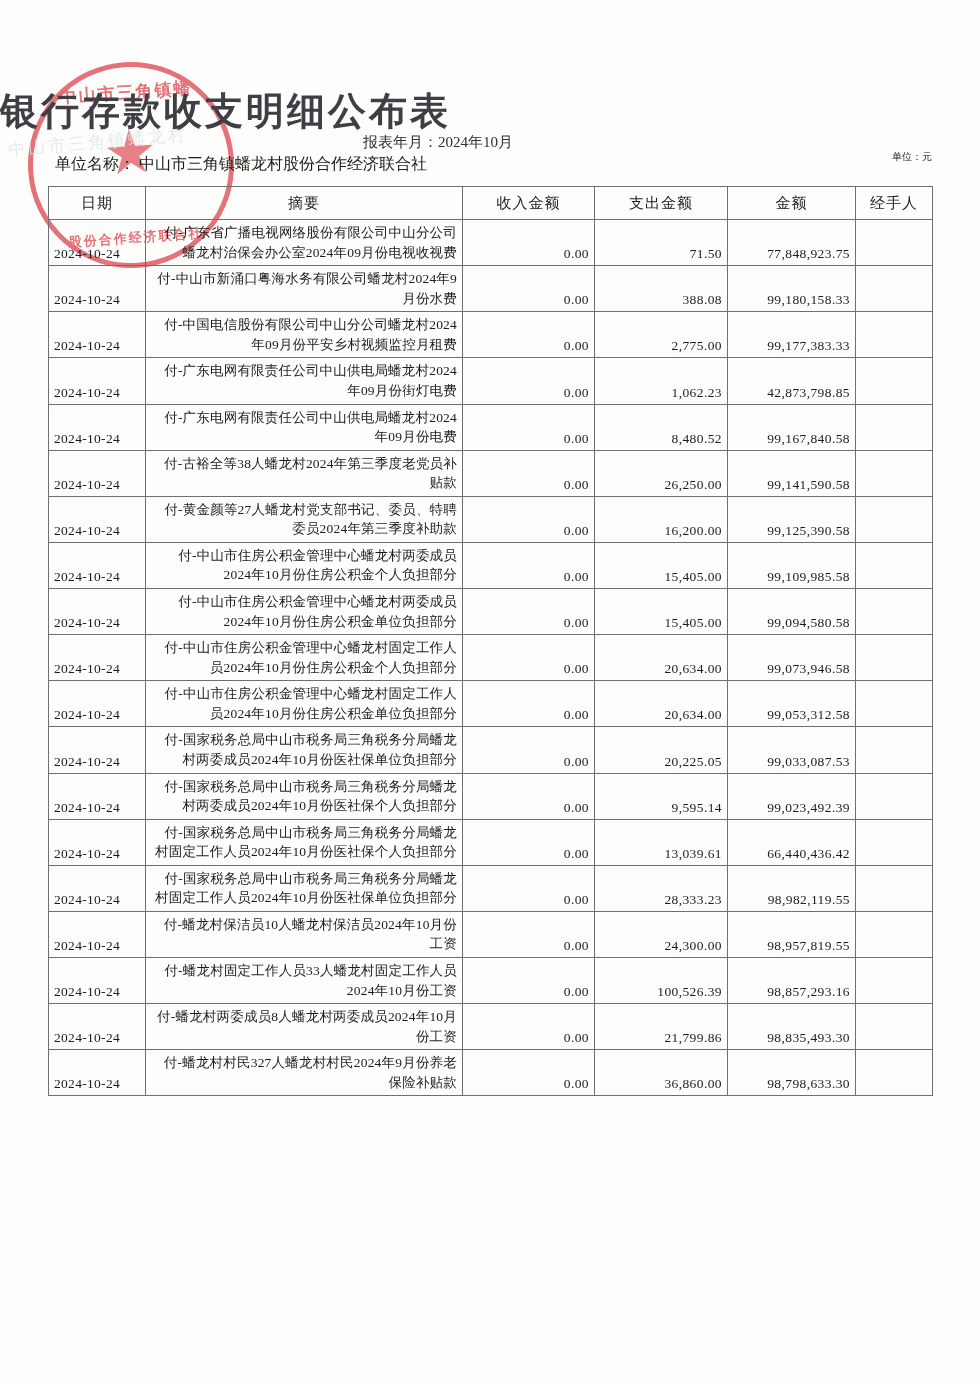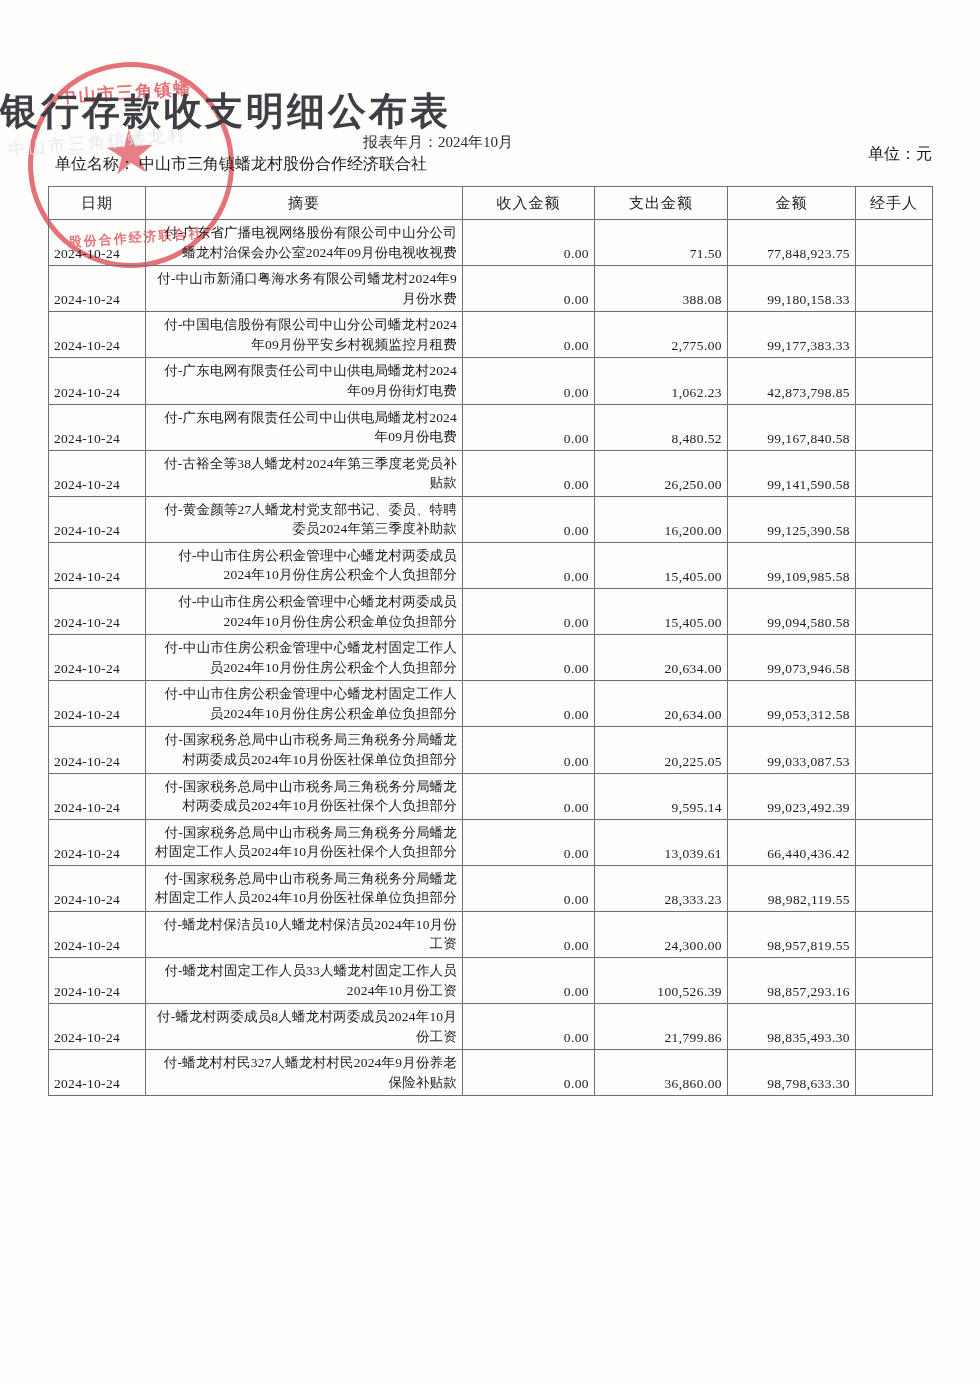--- a/index.html
+++ b/index.html
@@ -43,21 +43,21 @@
     font-family:"Liberation Serif","DejaVu Serif",serif;
   }
   .subtitle{
     position:absolute;top:133px;left:0;width:876px;text-align:center;
     font-size:15px;color:#2e2e33;
   }
   .unit-name{
     position:absolute;top:154px;left:55px;font-size:16px;white-space:nowrap;text-align:right;
   }
   .unit-cur{
-    position:absolute;top:144px;right:48px;font-size:16px;
+    position:absolute;top:150px;right:48px;font-size:10px;
   }
 
   
   table.ledger{
     position:absolute;top:186px;left:48px;
     width:884px;border-collapse:collapse;
     table-layout:fixed;
   }
   table.ledger th, table.ledger td{
     border:1px solid #6d6f74;

